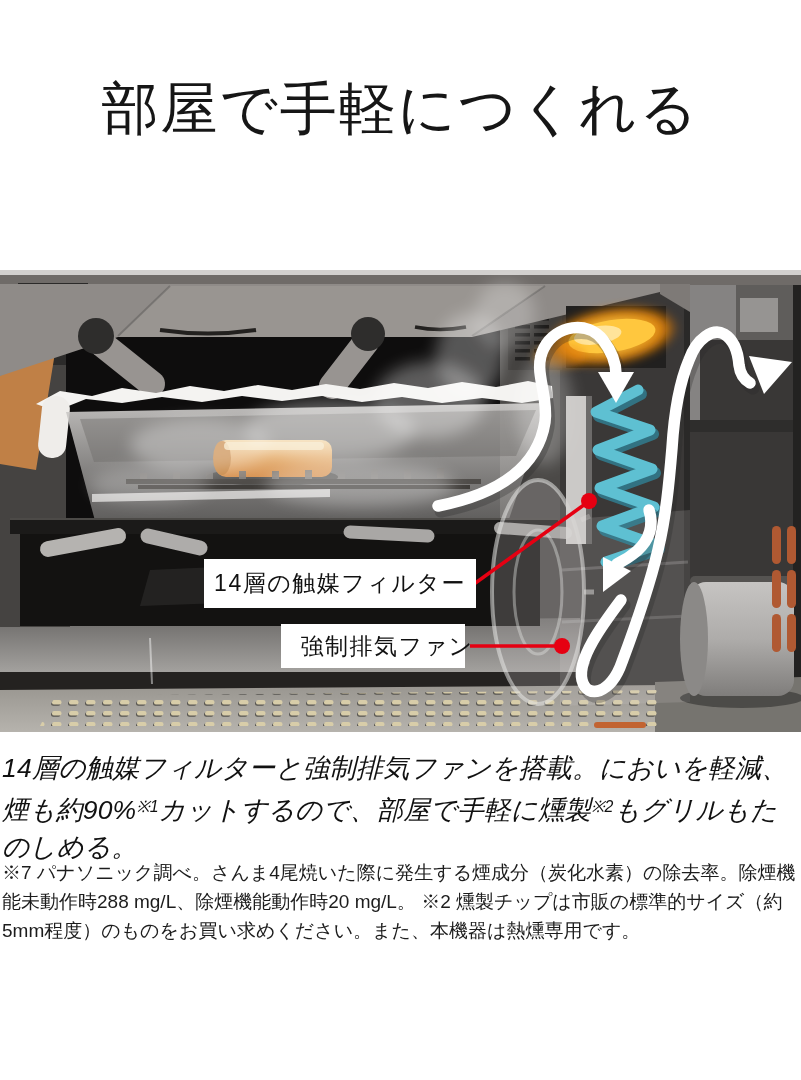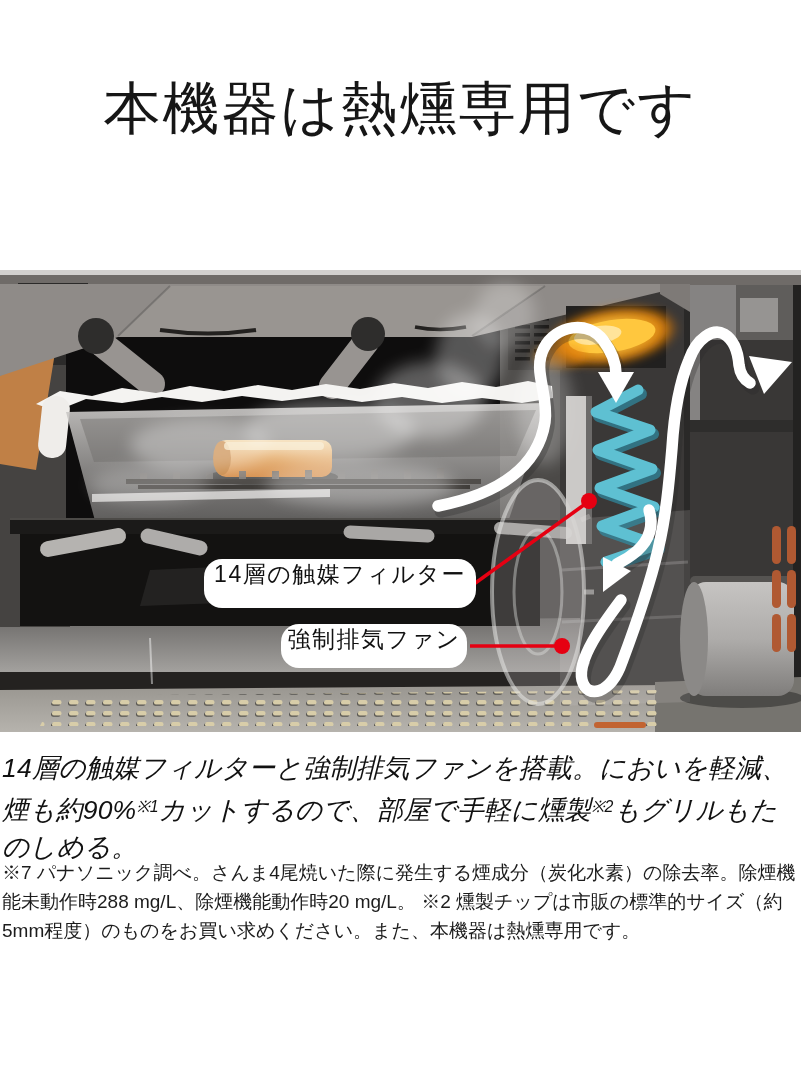--- a/index.html
+++ b/index.html
@@ -2,37 +2,37 @@
 <html><head>
 <meta charset="utf-8">
 <style>
   html,body{margin:0;padding:0;background:#ffffff;}
   .page{position:relative;width:801px;height:1080px;background:#ffffff;overflow:hidden;
         font-family:"Liberation Sans",sans-serif;color:#1a1a1a;}
   .headline{position:absolute;top:68px;left:0;width:100%;text-align:center;
             font-size:57px;line-height:81px;font-weight:500;letter-spacing:2px;color:#161616;}
   .diagram{position:absolute;top:270px;left:0;width:801px;height:462px;margin:0;}
   .diagram svg{position:absolute;left:0;top:0;}
-  .callout{position:absolute;background:#ffffff;display:flex;align-items:flex-start;justify-content:center;
-           font-size:23px;font-weight:500;letter-spacing:1.5px;color:#111;white-space:nowrap;border-radius:18px;}
+  .callout{position:absolute;background:#ffffff;display:flex;align-items:center;justify-content:center;
+           font-size:23px;font-weight:500;letter-spacing:1.5px;color:#111;white-space:nowrap;}
   .callout-filter{left:204px;top:289px;width:272px;height:49px;}
-  .callout-fan{left:281px;top:354px;width:186px;height:44px;}
+  .callout-fan{left:281px;top:354px;width:156px;height:44px;padding-left:28px;}
   .body-copy{position:absolute;top:750px;left:2px;width:798px;margin:0;
              font-size:26.5px;line-height:37.5px;letter-spacing:0.2px;color:#111;font-style:italic;}
   .ref{font-size:0.6em;vertical-align:0.42em;letter-spacing:0;}
   .footnotes{position:absolute;top:858px;left:2px;width:798px;margin:0;
              font-size:19px;line-height:29px;letter-spacing:0;color:#1c1c1c;}
 </style>
 </head>
 <body>
 
 <div class="page">
 
   <header class="headline">
-    <div>本機器は熱燻専用です</div>
+    <div>部屋で手軽につくれる</div>
   </header>
 
   <figure class="diagram">
     <svg viewBox="0 0 801 462" width="801" height="462">
       <defs>
         <linearGradient id="gFloor" x1="0" y1="0" x2="0" y2="1">
           <stop offset="0" stop-color="#6e6c6a"></stop>
             <stop offset="1" stop-color="#a5a3a0"></stop>
         </linearGradient>
         <linearGradient id="gBase" x1="0" y1="0" x2="0" y2="1">

